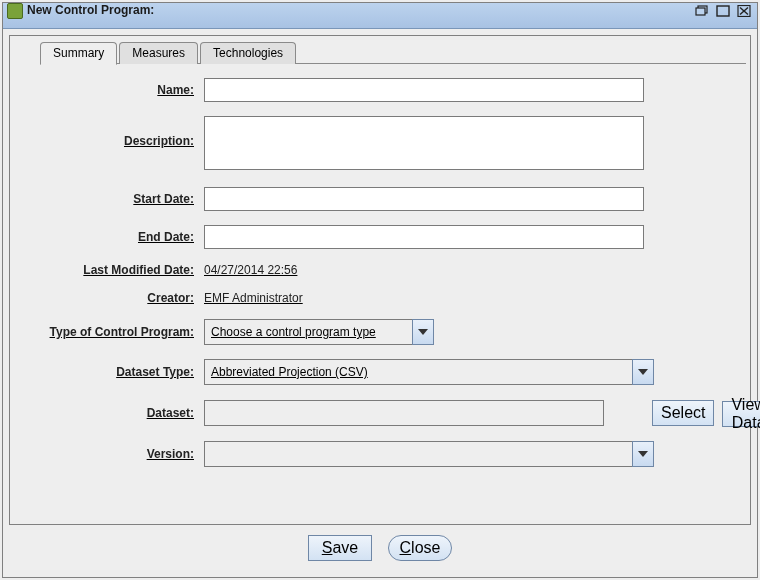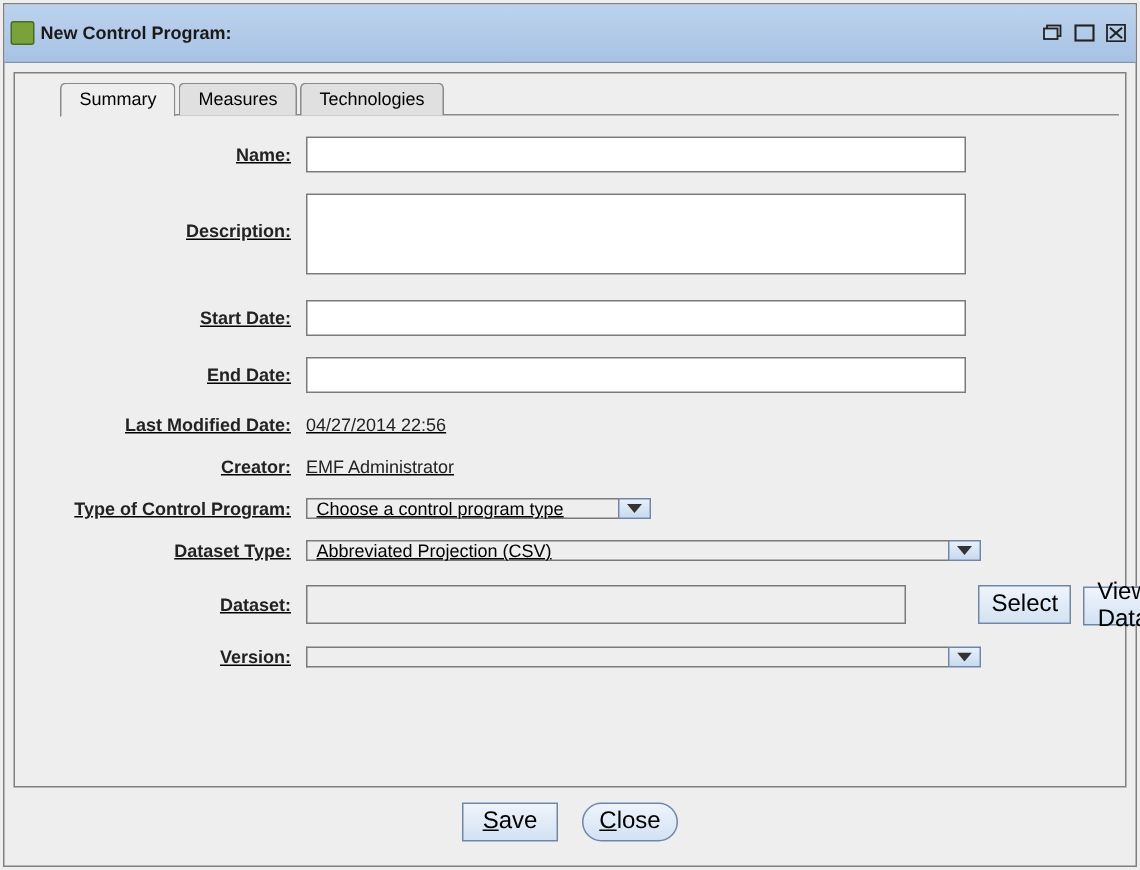--- a/index.html
+++ b/index.html
@@ -12,24 +12,24 @@
     overflow:hidden;
   }
   .window {
     width:756px; height:576px;
     margin:2px;
     border:1px solid #808080;
     background:#eeeeee;
     display:flex; flex-direction:column;
   }
   .titlebar {
-    height:39px;
+    height:26px;
     background:linear-gradient(to bottom,#bcd3ee,#a8c2e3);
     border-bottom:1px solid #7a96b8;
-    display:flex; align-items:center;
+    display:flex; align-items:flex-start;
     padding:0 4px;
   }
   .titlebar .app-icon {
     width:16px; height:16px;
     background:#7aa23a;
     border:1px solid #4a6a1f;
     border-radius:2px;
     margin-right:4px;
   }
   .titlebar .title {
@@ -129,21 +129,21 @@
   .combo {
     display:flex;
     align-items:stretch;
   }
   .combo .combo-text {
     flex:1;
     border:1px solid #7a7a7a;
     border-right:none;
     background:#eeeeee;
     padding:4px 6px;
-    height:14px;
+    height:26px;
     display:flex; align-items:center;
   }
   .combo .combo-btn {
     width:22px;
     border:1px solid #6f87a6;
     background:linear-gradient(to bottom,#e8f0fa,#c8daf0);
     display:flex; align-items:center; justify-content:center;
   }
   .combo .combo-btn svg { display:block; }
   .btn {

